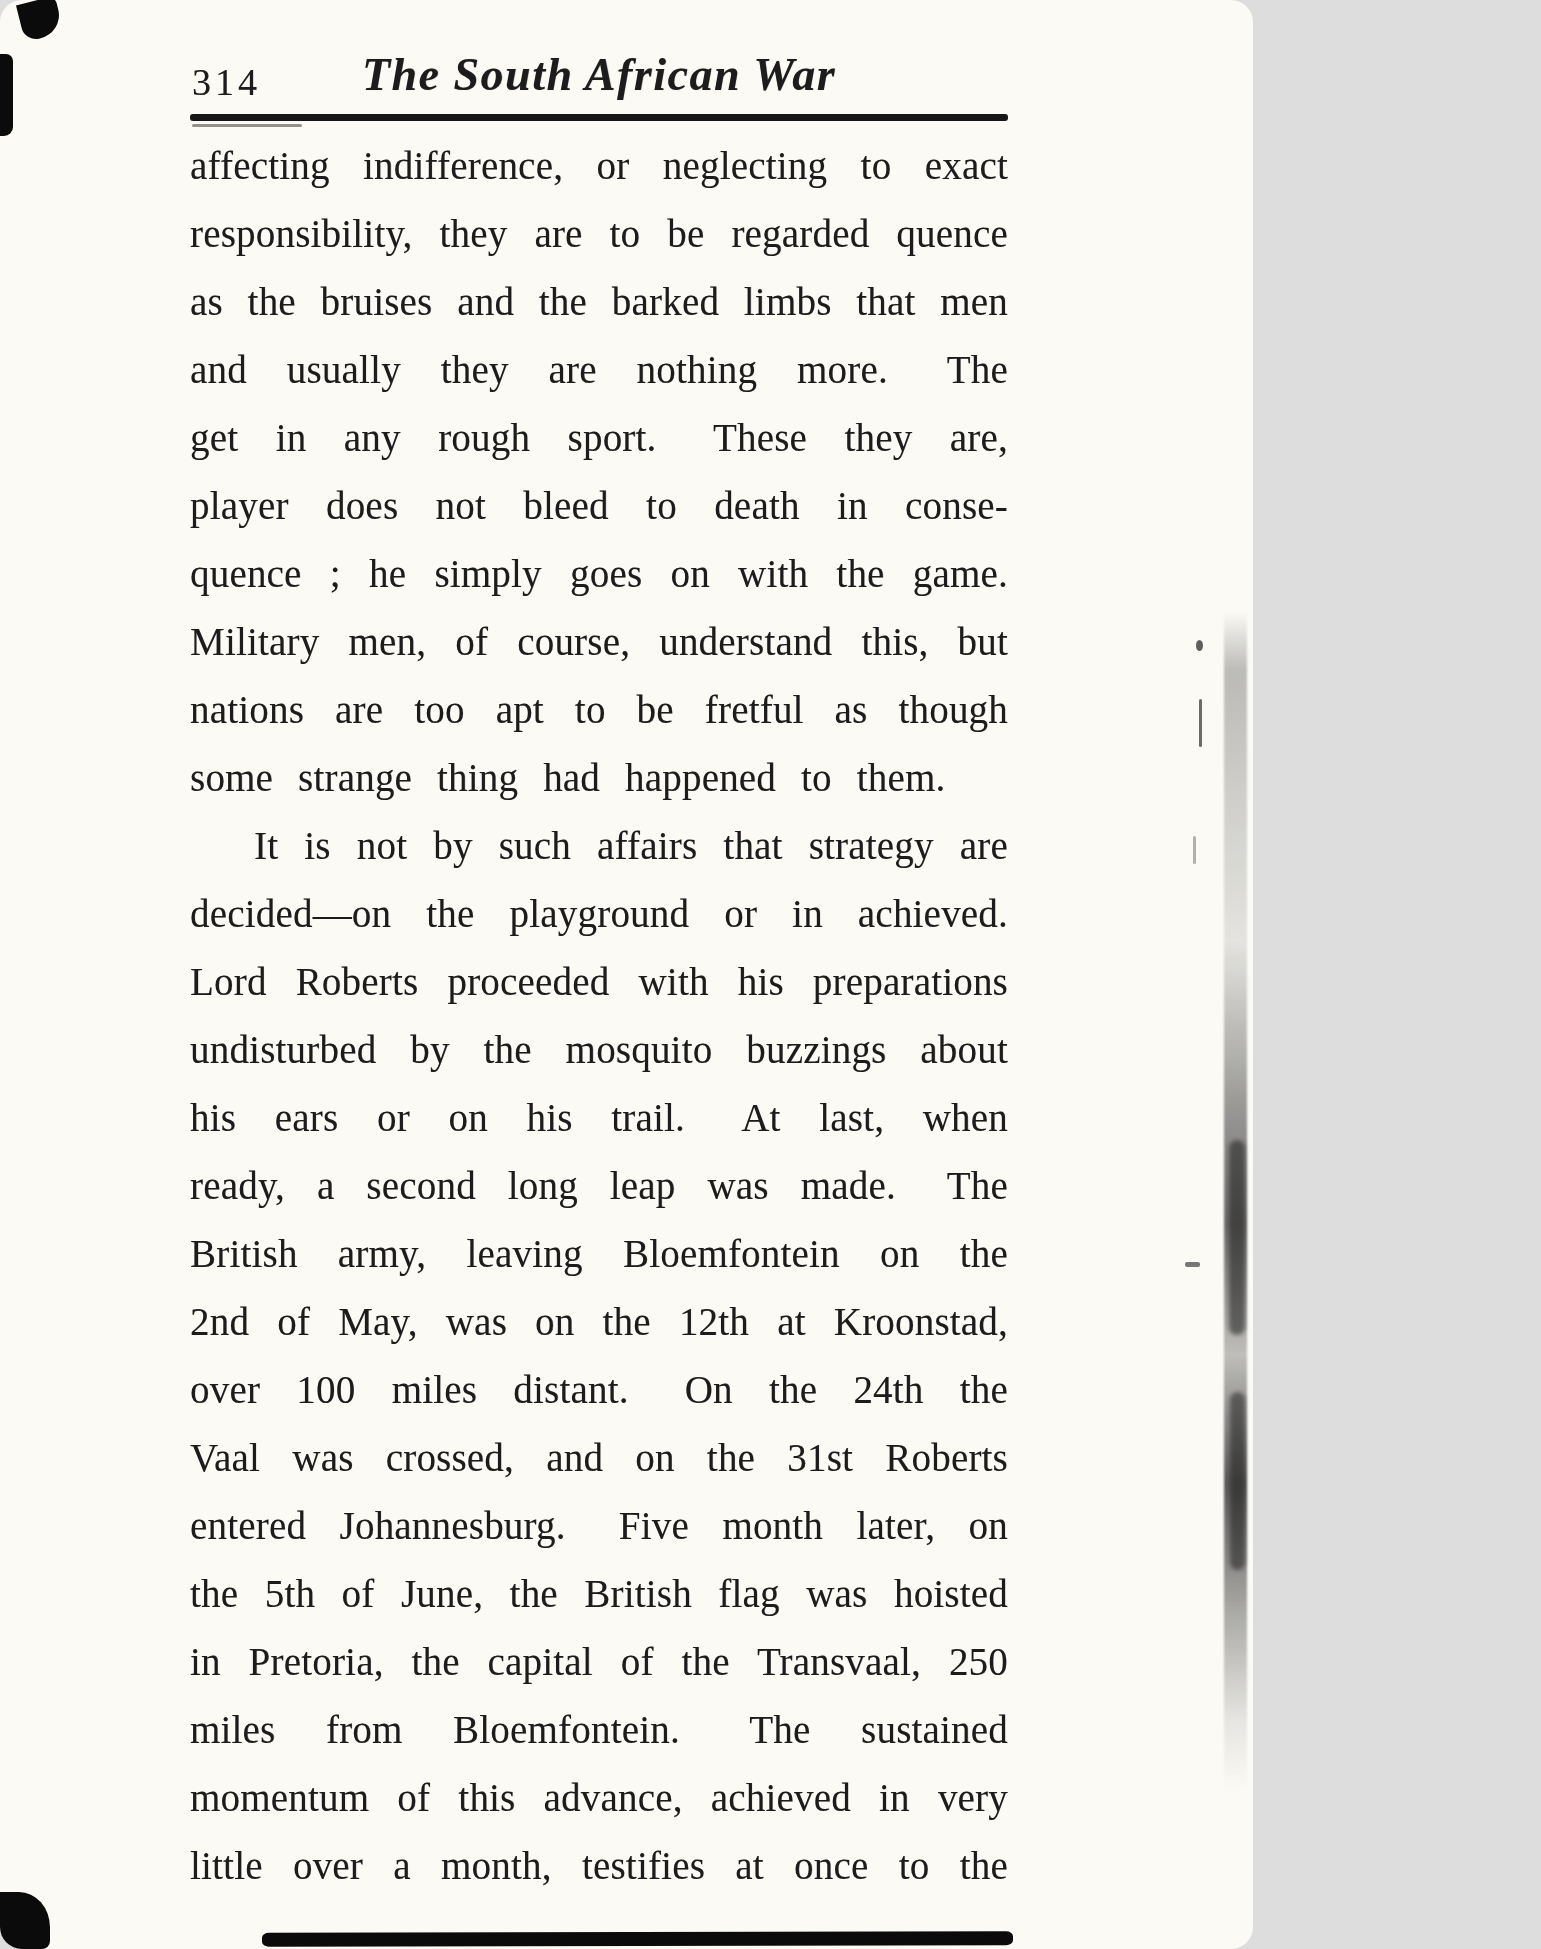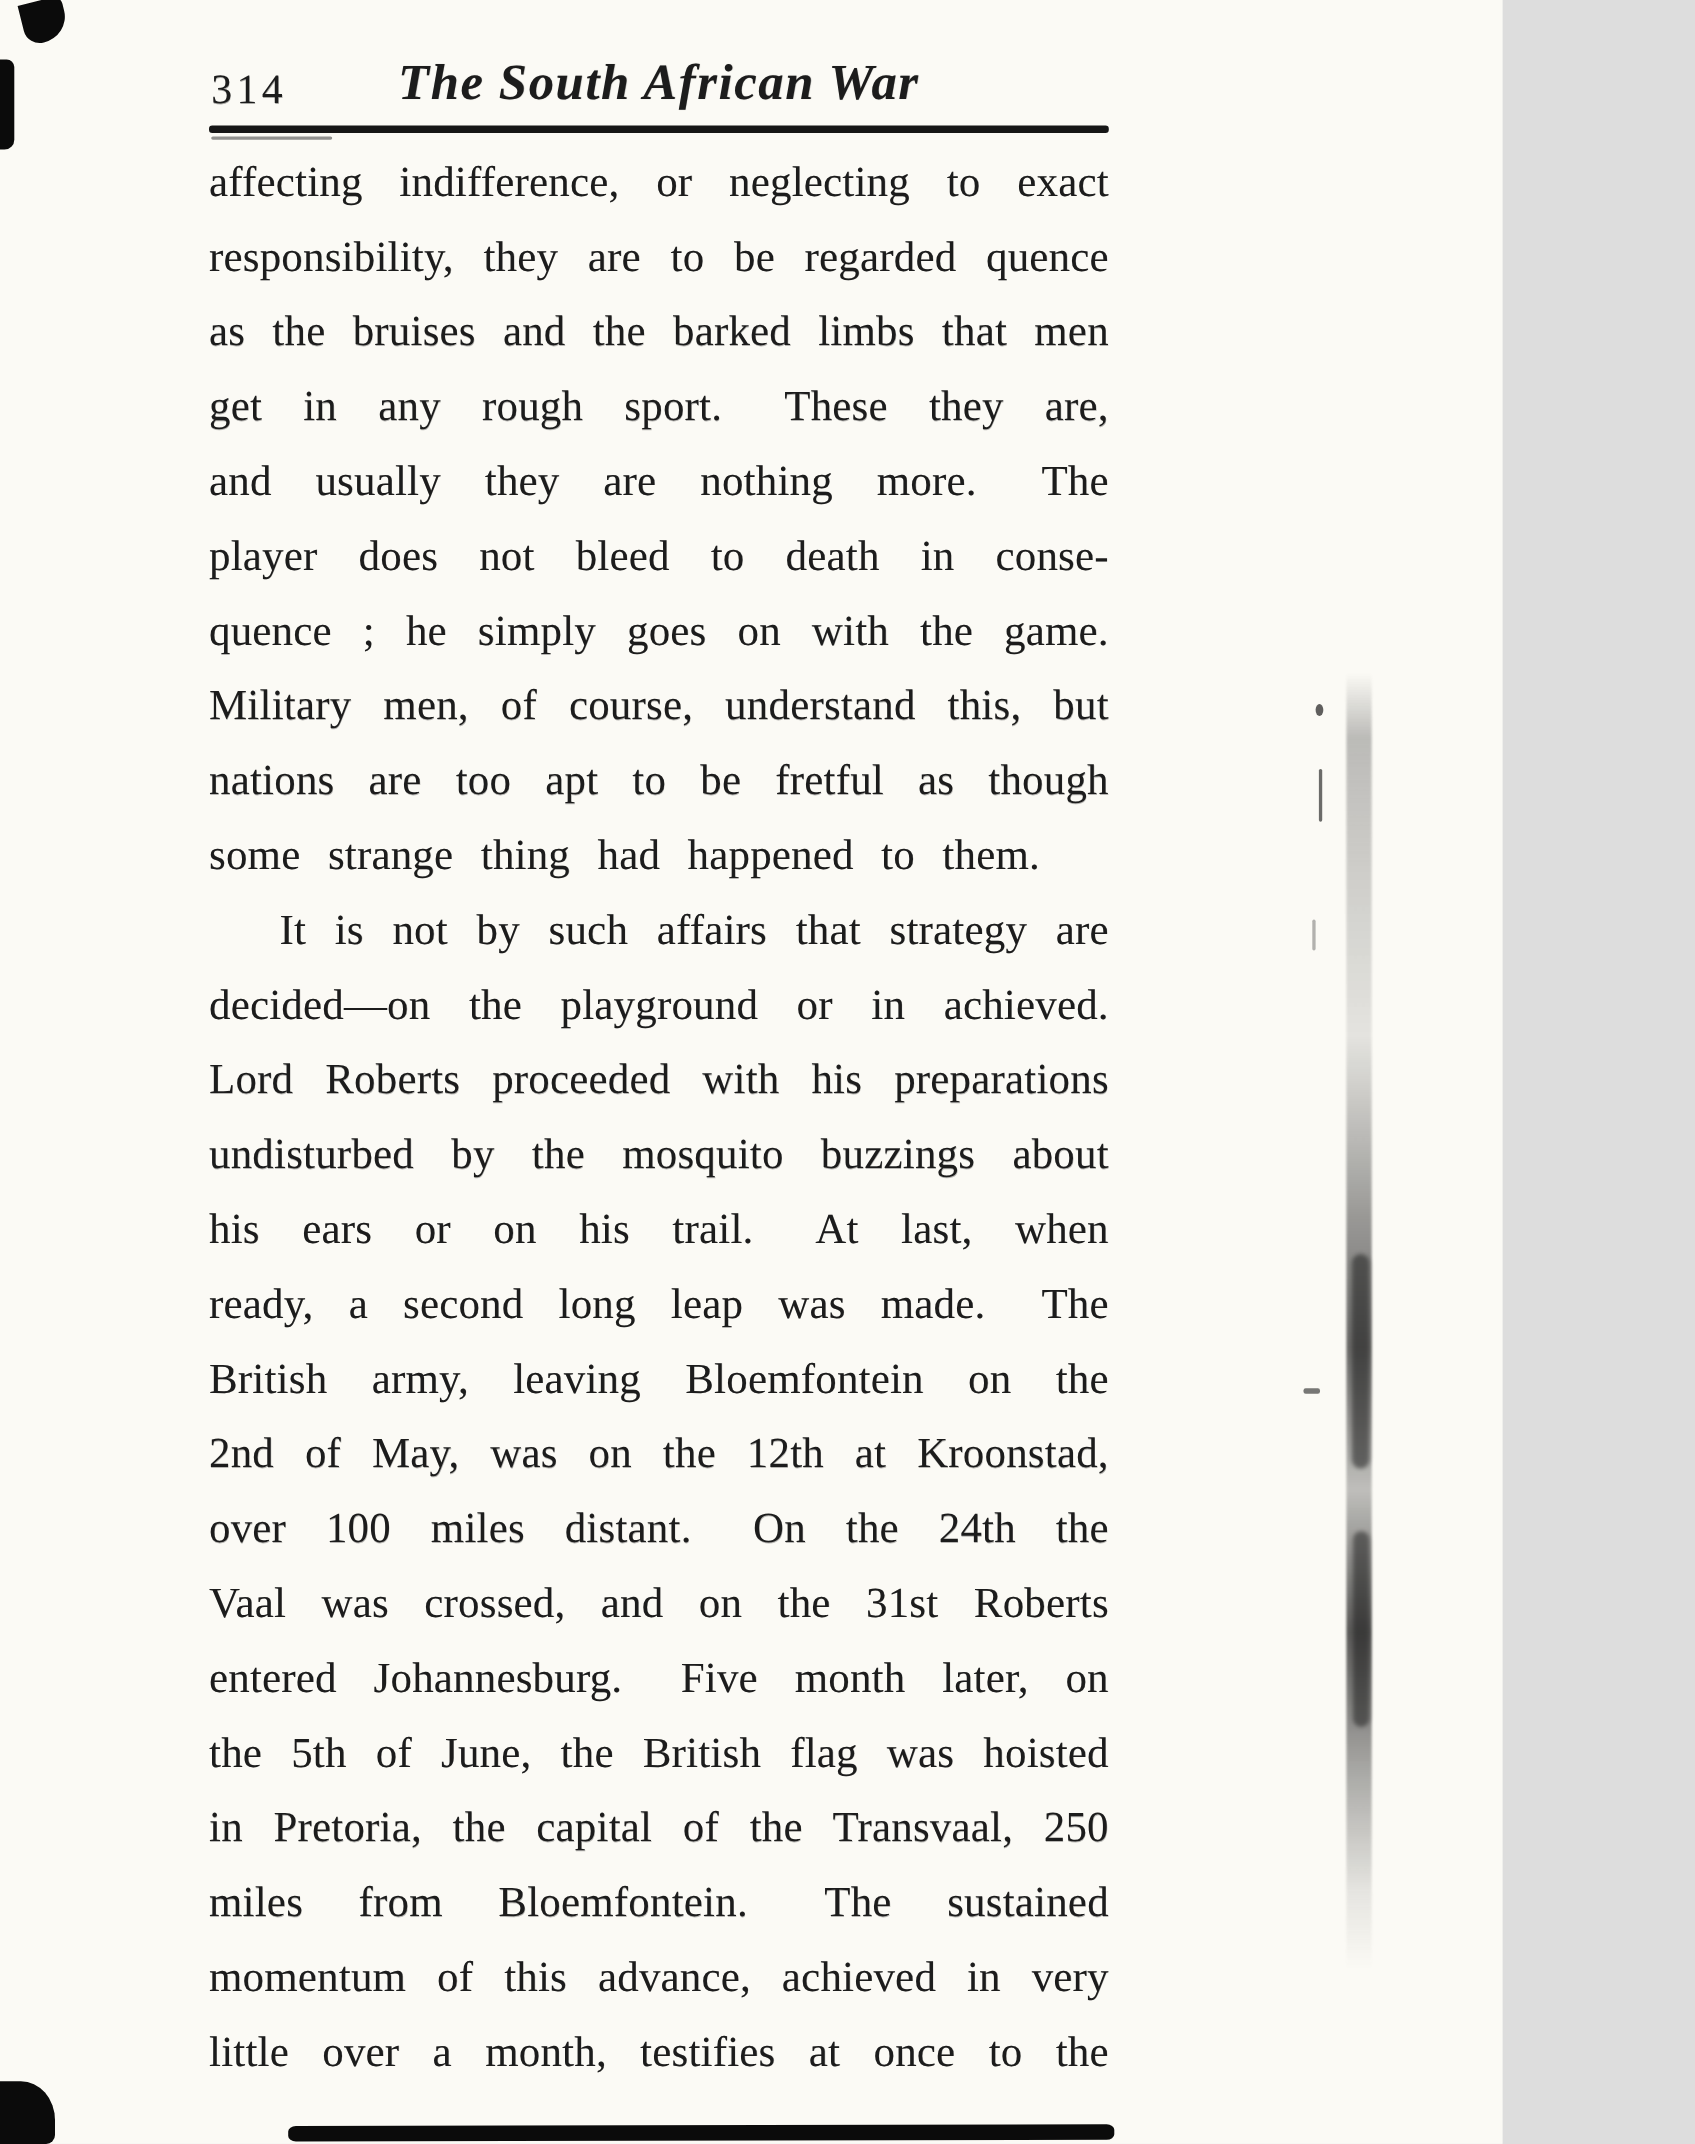--- a/index.html
+++ b/index.html
@@ -1,23 +1,24 @@
 <!DOCTYPE html>
 <html style="--ink: #1c1c1c; --paper: #fbfaf5;"><head>
 <meta charset="utf-8">
 <style>
   * { margin:0; padding:0; box-sizing:border-box; }
   html,body { background:#ddd; }
   .page {
     position:relative;
-    width:1366px; height:1949px;
+    width:1253px; height:1949px;
     background:var(--paper,#fbfaf5);
     color:var(--ink,#1c1c1c);
     font-family:"Liberation Serif", serif;
     overflow:hidden;
+    border-radius:22px;
   }
   .header { position:absolute; left:190px; top:48px; width:818px; height:64px; }
   .page-number {
     position:absolute; left:2px; top:12px;
     font-size:38px; letter-spacing:4px;
     text-shadow:0.3px 0.3px 0.6px rgba(20,20,20,.35);
   }
   .title {
     position:absolute; left:0; right:0; top:0;
     text-align:center;
@@ -81,22 +82,22 @@
     <div class="title">The South African War</div>
   </div>
 
   <div class="rule"></div>
   <div class="rule-shadow"></div>
 
   <div class="text-block">
       <div class="line">affecting indifference, or neglecting to exact</div>
       <div class="line">responsibility, they are to be regarded quence</div>
       <div class="line">as the bruises and the barked limbs that men</div>
+      <div class="line">and usually they are nothing more.  The</div>
       <div class="line">get in any rough sport.  These they are,</div>
-      <div class="line">and usually they are nothing more.  The</div>
       <div class="line">player does not bleed to death in conse-</div>
       <div class="line">quence ; he simply goes on with the game.</div>
       <div class="line">Military men, of course, understand this, but</div>
       <div class="line">nations are too apt to be fretful as though</div>
       <div class="line plast">some strange thing had happened to them.</div>
       <div class="line indent">It is not by such affairs that strategy are</div>
       <div class="line">decided—on the playground or in achieved.</div>
       <div class="line">Lord Roberts proceeded with his preparations</div>
       <div class="line">undisturbed by the mosquito buzzings about</div>
       <div class="line">his ears or on his trail.  At last, when</div>

